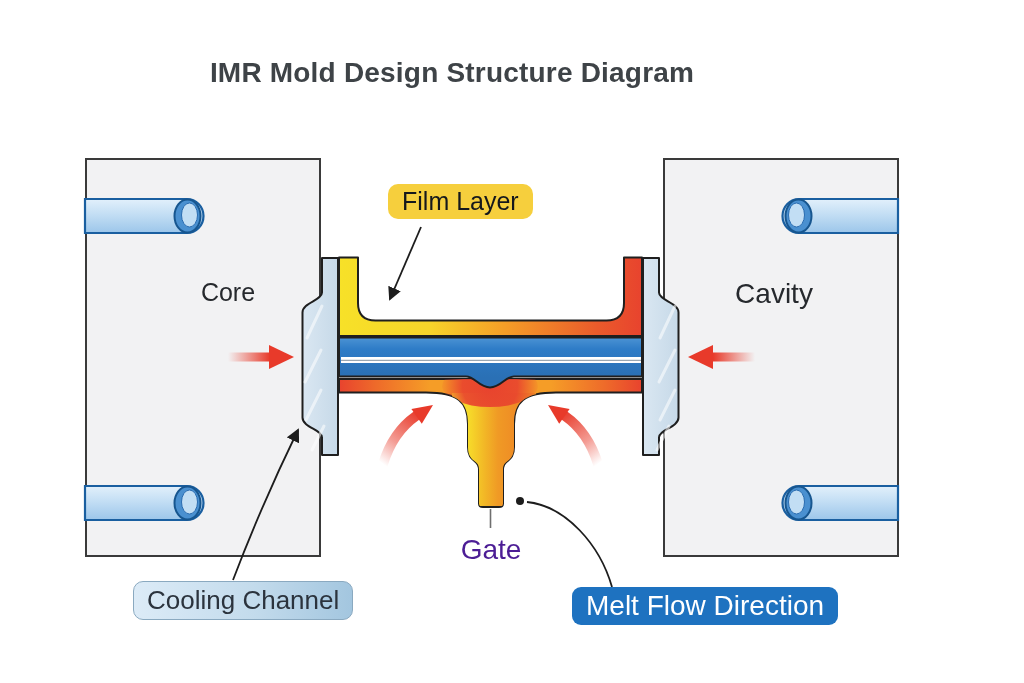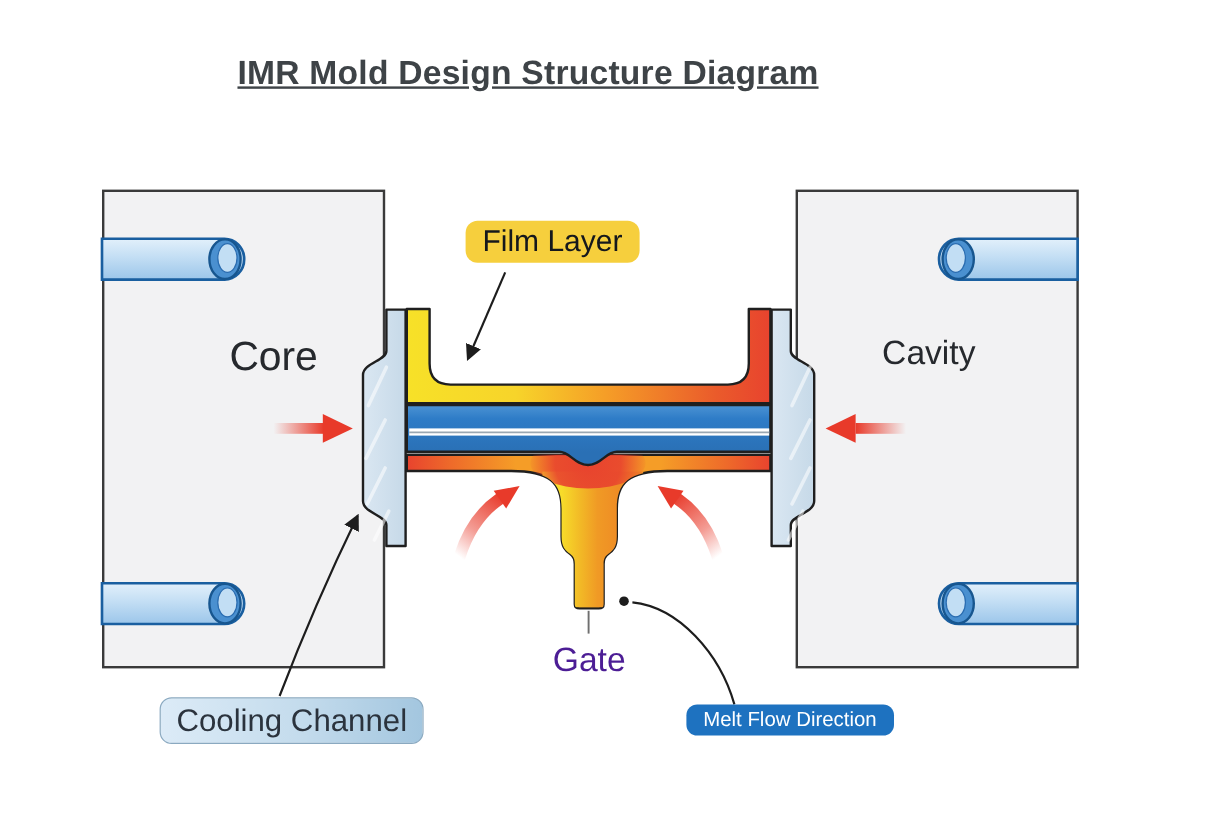--- a/index.html
+++ b/index.html
@@ -2,40 +2,40 @@
 <html><head>
 <meta charset="utf-8">
 <style>
   html,body{margin:0;padding:0;background:#ffffff;}
   .stage{
     position:relative;width:1024px;height:683px;background:#ffffff;
     font-family:"Liberation Sans", sans-serif;overflow:hidden;
   }
   .title{
     position:absolute;left:440px;top:45px;transform:translateX(-50%);
-    margin:0;font-size:28px;font-weight:600;color:#3e4347;letter-spacing:.2px;white-space:nowrap;text-decoration:underline;
+    margin:12px;font-size:28px;font-weight:600;color:#3e4347;letter-spacing:.2px;white-space:nowrap;
   }
   svg.diagram{position:absolute;left:0;top:0;}
   .lbl{position:absolute;transform:translateX(-50%);color:#26292d;white-space:nowrap;}
-  .lbl.core{left:228px;top:278px;font-size:34px;}
+  .lbl.core{left:228px;top:278px;font-size:25px;}
   .lbl.cavity{left:750px;top:278px;font-size:28px;margin-left:24px;}
   .lbl.gate{left:491px;top:534px;font-size:28px;color:#4c1d95;}
   .pill{position:absolute;box-sizing:border-box;white-space:nowrap;text-align:center;}
   .pill.film{
     left:388px;top:184px;padding:3px 14px;background:#f6cf3d;border-radius:10px;
     font-size:25px;color:#15181c;
   }
   .pill.cooling{
     left:133px;top:581px;padding:3px 13px;border-radius:10px;
     background:linear-gradient(90deg,#dcebf7 0%,#c3dbec 55%,#a3c6df 100%);
     border:1.5px solid #8aa9c0;font-size:26px;color:#2b333d;
   }
   .pill.melt{
     left:572px;top:587px;padding:3px 14px;background:#1e72c0;border-radius:9px;
-    font-size:17px;color:#ffffff;
+    font-size:28px;color:#ffffff;
   }
 </style>
 </head>
 <body>
 
 <div class="stage">
 
   <h1 class="title">IMR Mold Design Structure Diagram</h1>
 
   <svg class="diagram" width="1024" height="683" viewBox="0 0 1024 683">

